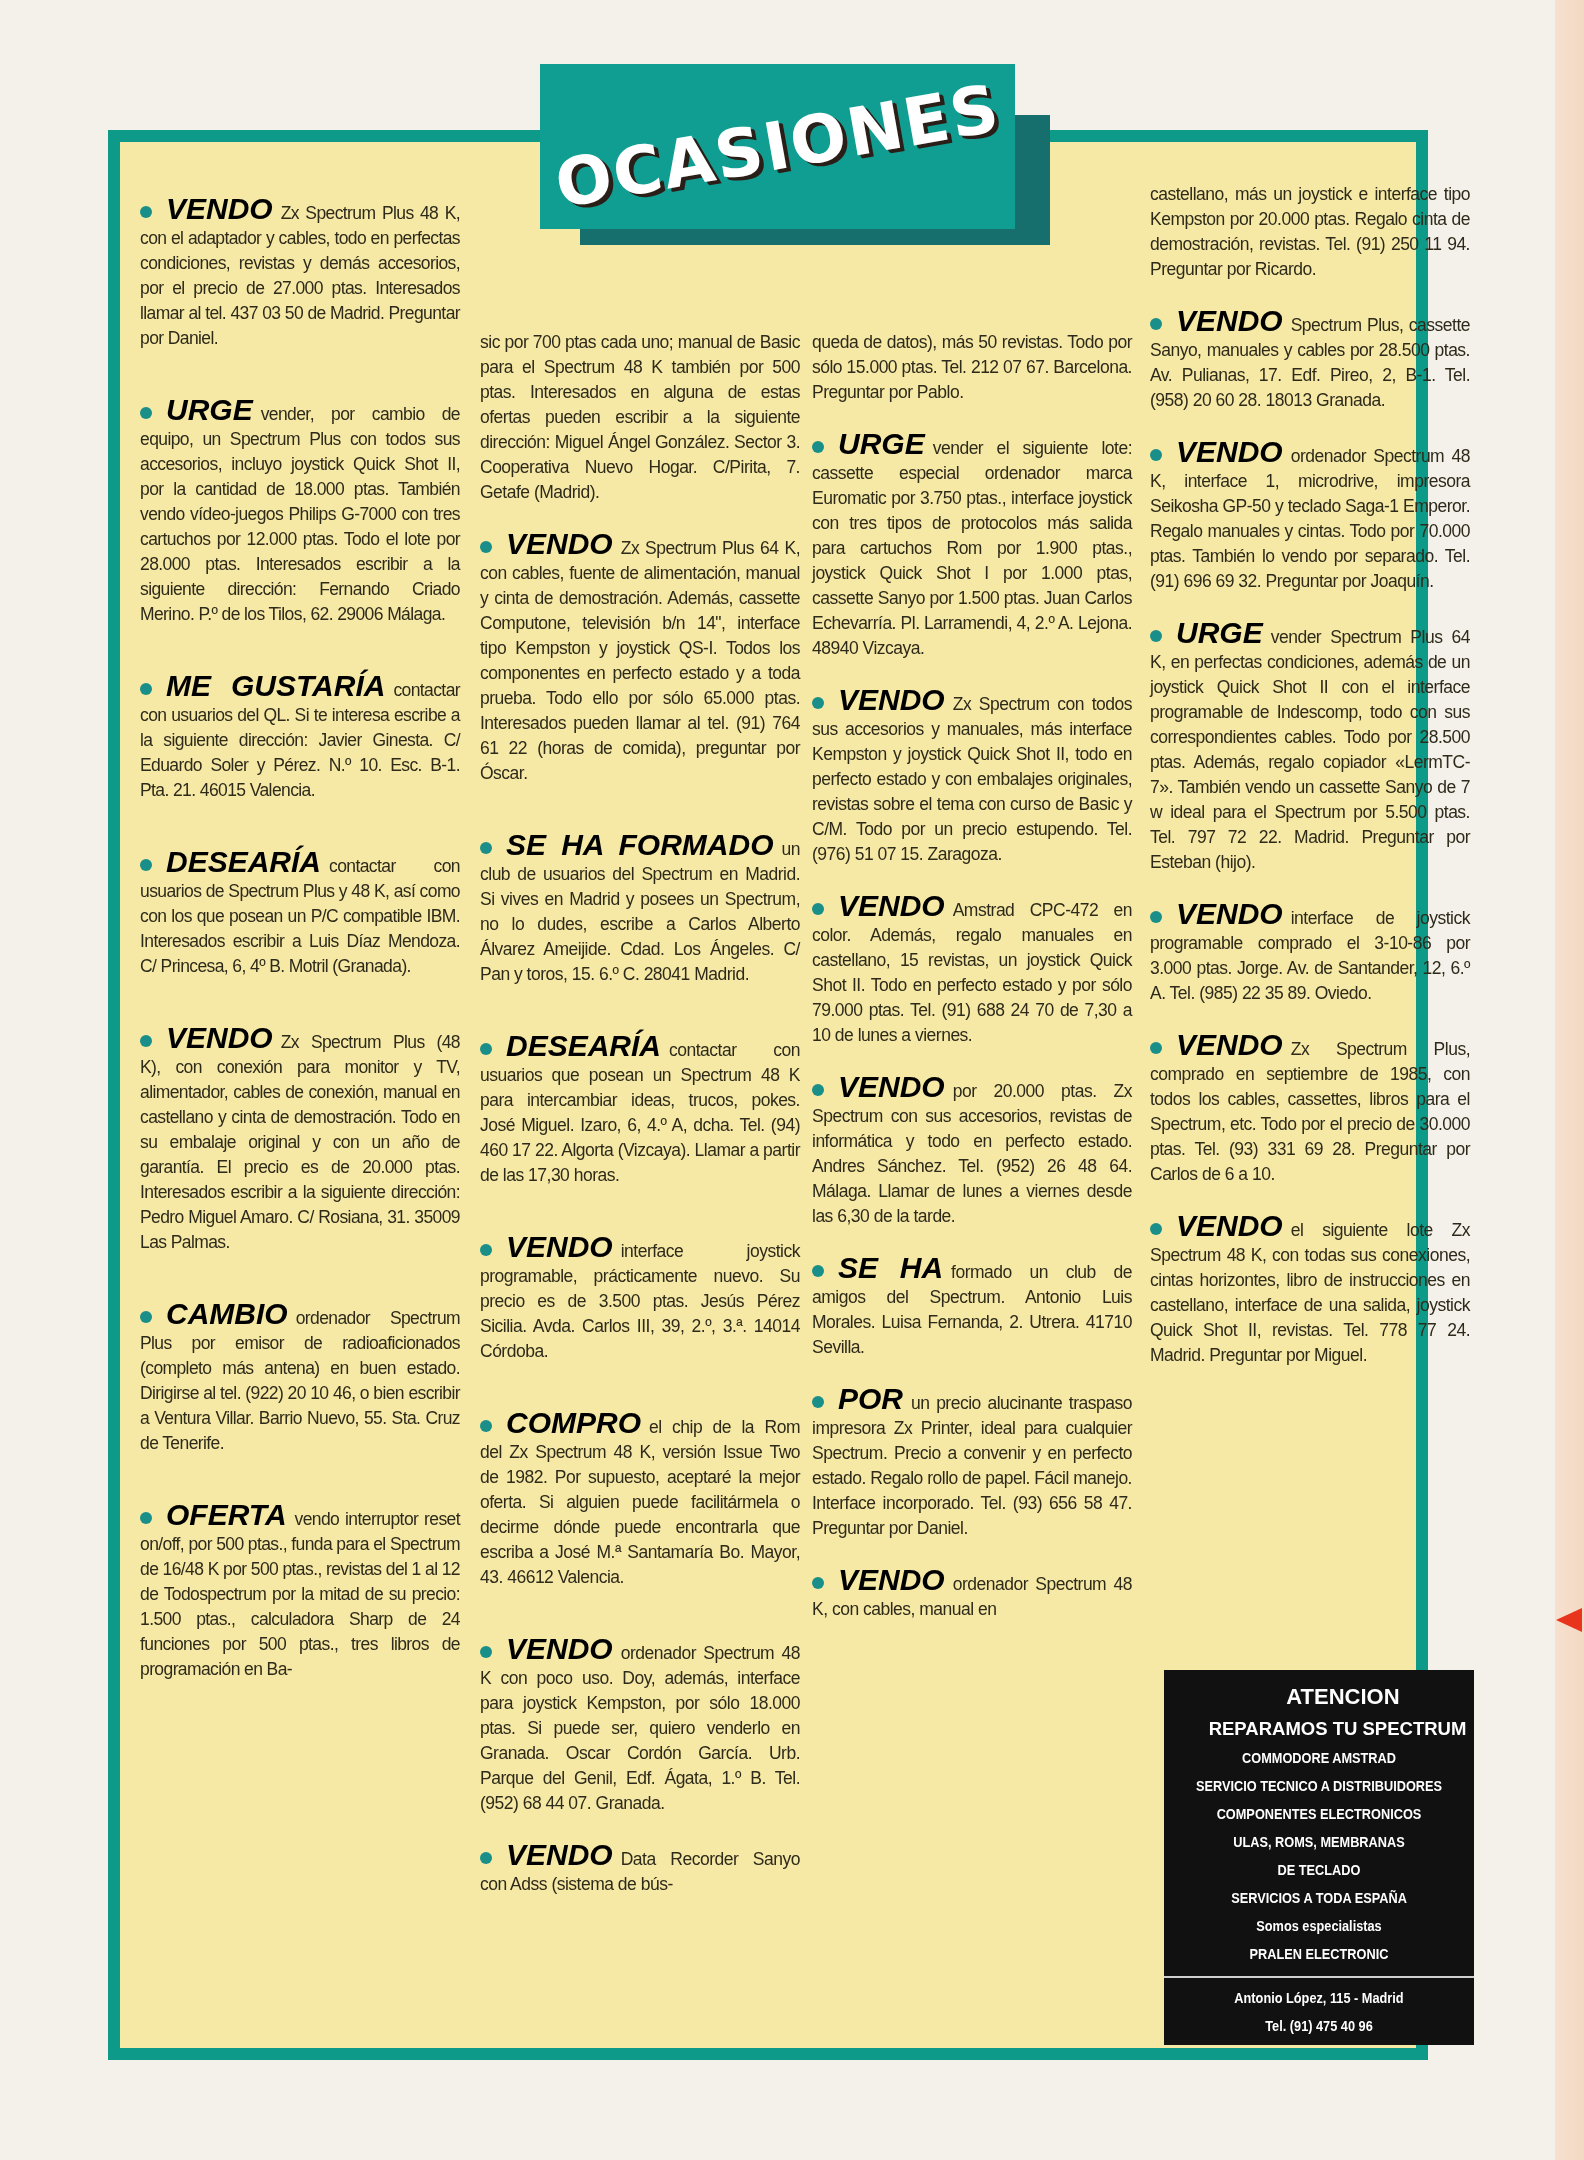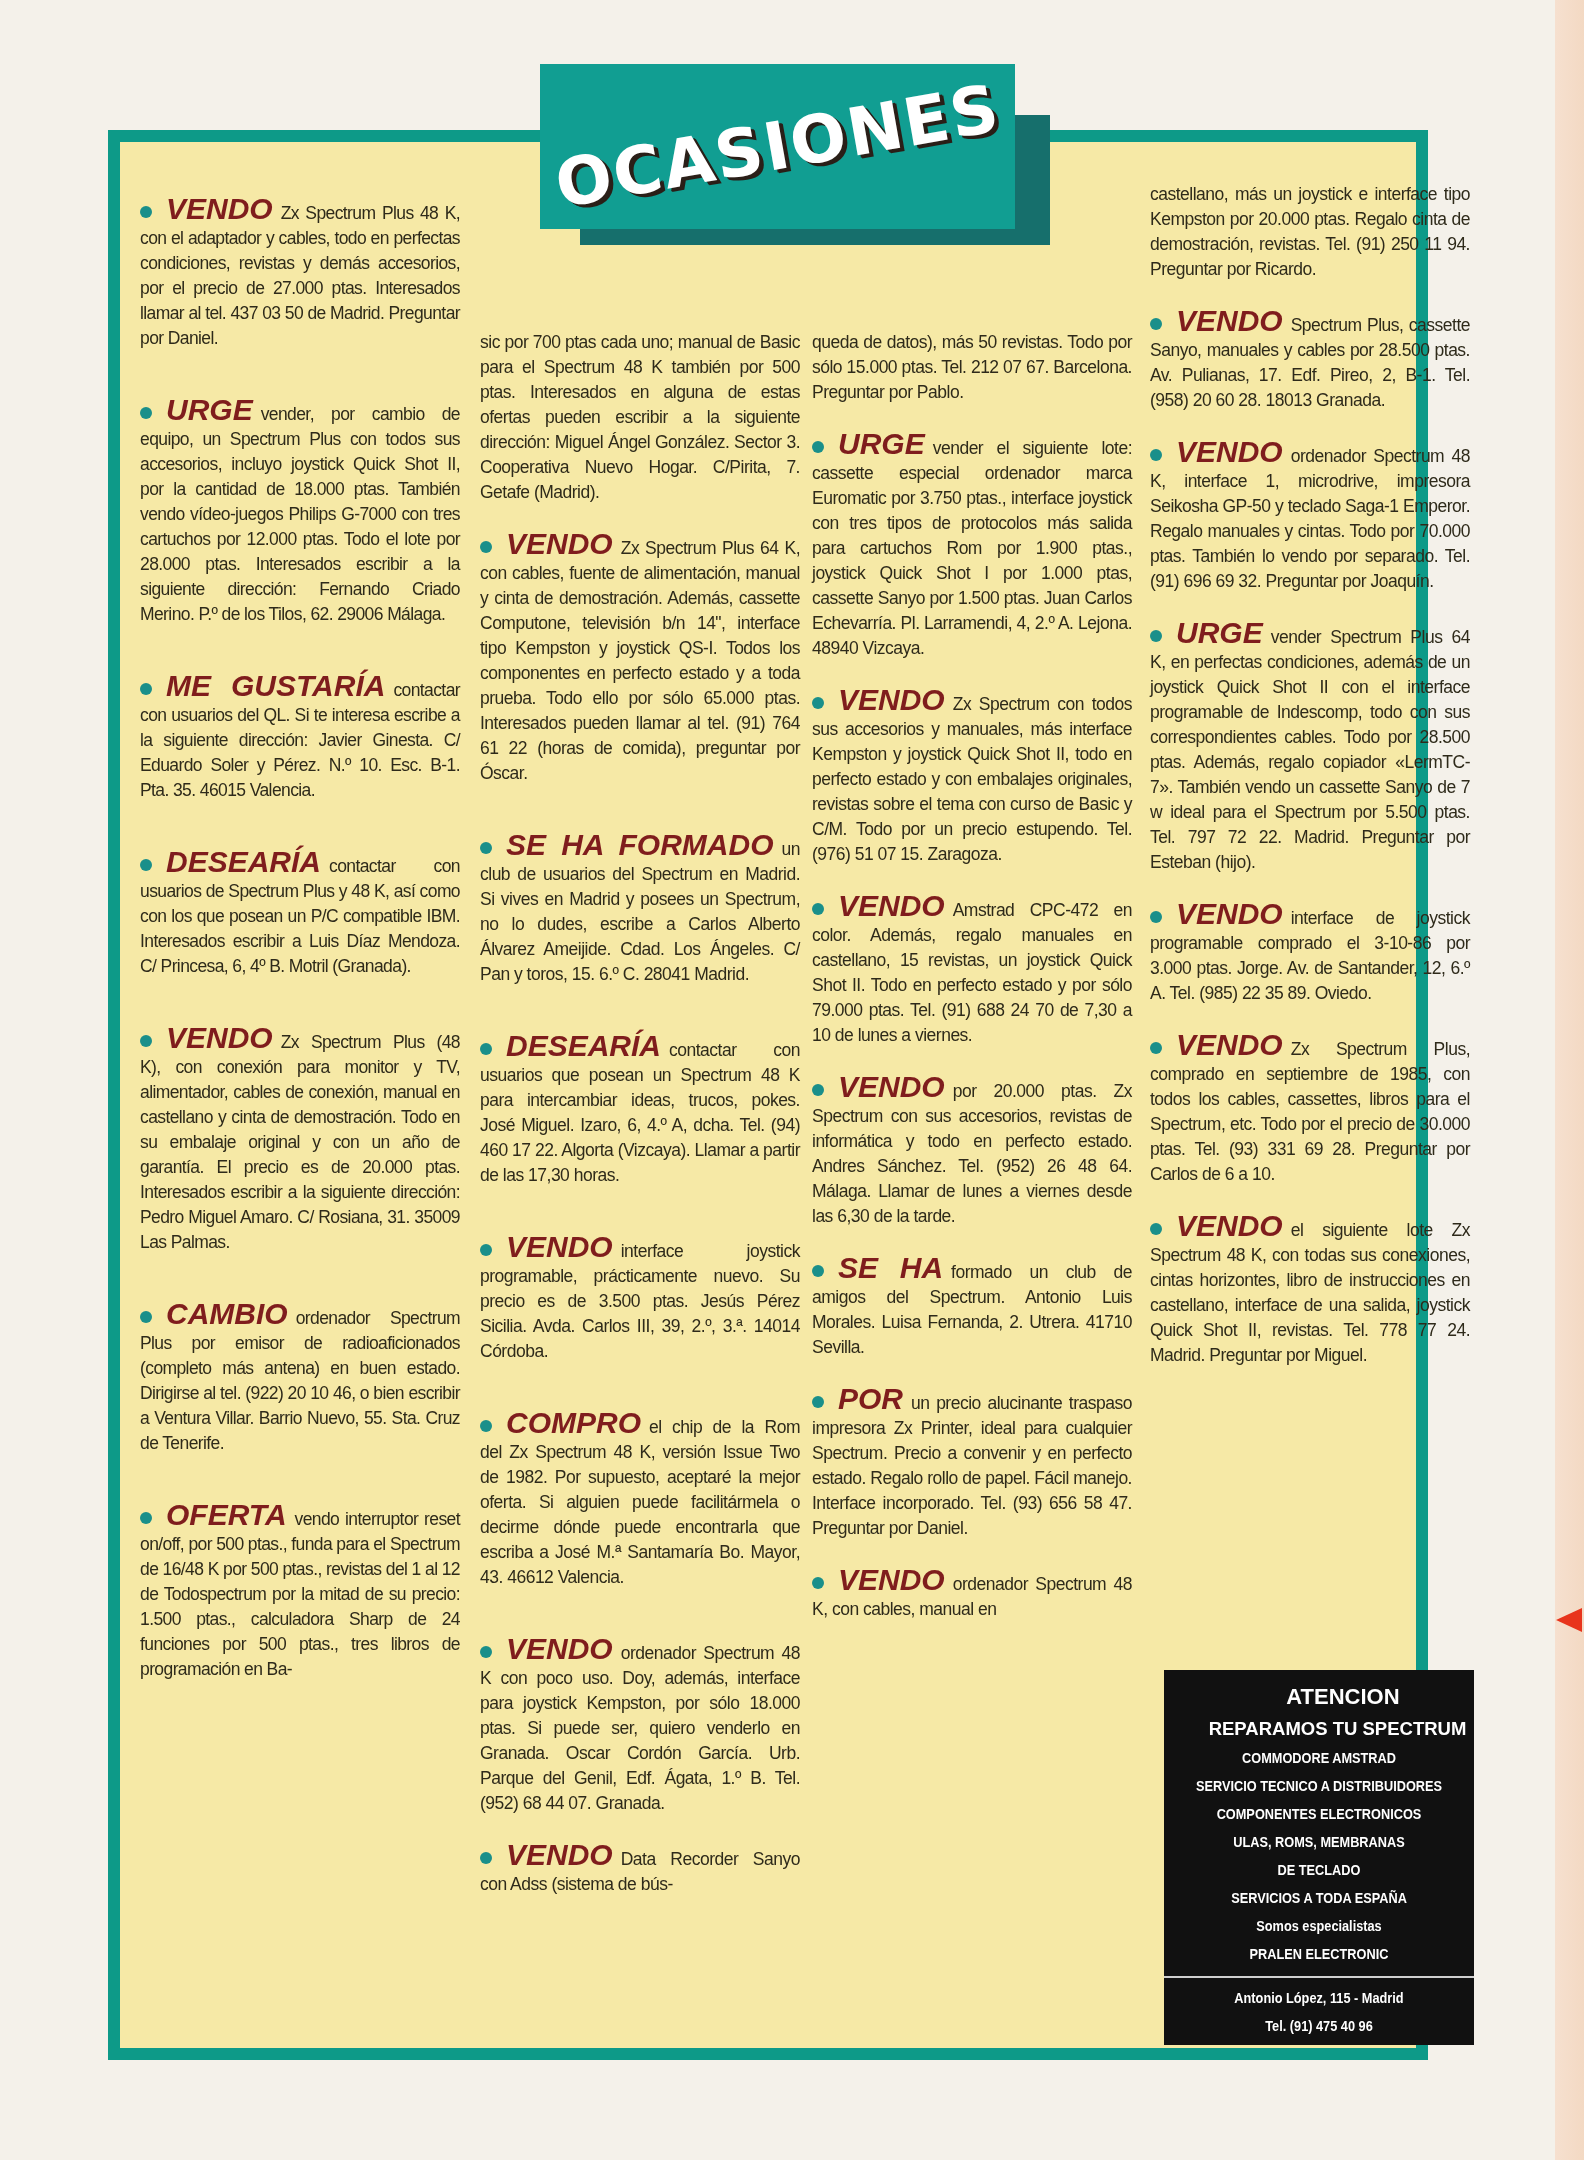--- a/index.html
+++ b/index.html
@@ -13,21 +13,21 @@
   .banner-title{font-family:"DejaVu Sans",sans-serif;font-weight:bold;font-size:66px;color:#fff;letter-spacing:2px;transform:rotate(-10deg);text-shadow:3px 3px 0 #2a1f18,4px 4px 0 #2a1f18;}
   .col{position:absolute;width:320px;color:#2e2a1a;font-size:17.5px;line-height:25px;text-align:justify;}
   .col-1{left:140px;top:196px;font-family:"Liberation Sans Narrow","Liberation Sans",sans-serif;letter-spacing:-0.6px;}
   .col-2{left:480px;top:330px;}
   .col-3{left:812px;top:330px;}
   .col-4{left:1150px;top:182px;}
   .col-2,.col-3,.col-4{letter-spacing:-0.5px;}
   .ad{margin:0 0 26px 0;}
   .ad.spaced{margin-bottom:46px;}
   .bullet{display:inline-block;width:12px;height:12px;border-radius:50%;background:#1a8f8a;margin-right:14px;vertical-align:middle;position:relative;top:-2px;}
-  .kw{font-style:italic;font-weight:bold;color:#7f1d1d;font-size:30px;letter-spacing:0;margin-right:8px;}
+  .kw{font-style:italic;font-weight:bold;color:#000000;font-size:30px;letter-spacing:0;margin-right:8px;}
   .continuation{margin:0 0 26px 0;}
   .ad-box{position:absolute;left:1164px;top:1670px;width:310px;height:375px;background:#111;color:#fff;font-family:"Liberation Sans",sans-serif;text-align:center;font-weight:bold;}
   .ad-box .l{font-size:15px;line-height:28px;transform:scaleX(0.85);}
   .ad-box .h1{font-size:22px;line-height:34px;margin-top:10px;padding-left:48px;}
   .ad-box .h2{font-size:18.5px;line-height:30px;padding-left:37px;}
   .ad-box .div{height:2px;background:#cfcfcf;margin:8px 0 6px 0;}
 </style>
 </head>
 <body>
 
@@ -38,21 +38,21 @@
 <div class="panel"></div>
 
 <div class="banner-shadow"></div>
 <div class="banner">
   <span class="banner-title">OCASIONES</span>
 </div>
 
 <div class="col col-1">
   <p class="ad spaced"><span class="bullet"></span><span class="kw">VENDO</span><span>Zx Spectrum Plus 48 K, con el adaptador y cables, todo en perfectas condiciones, revistas y demás accesorios, por el precio de 27.000 ptas. Interesados llamar al tel. 437 03 50 de Madrid. Preguntar por Daniel.</span></p>
   <p class="ad spaced"><span class="bullet"></span><span class="kw">URGE</span><span>vender, por cambio de equipo, un Spectrum Plus con todos sus accesorios, incluyo joystick Quick Shot II, por la cantidad de 18.000 ptas. También vendo vídeo-juegos Philips G-7000 con tres cartuchos por 12.000 ptas. Todo el lote por 28.000 ptas. Interesados escribir a la siguiente dirección: Fernando Criado Merino. P.º de los Tilos, 62. 29006 Málaga.</span></p>
-  <p class="ad spaced"><span class="bullet"></span><span class="kw">ME GUSTARÍA</span><span>contactar con usuarios del QL. Si te interesa escribe a la siguiente dirección: Javier Ginesta. C/ Eduardo Soler y Pérez. N.º 10. Esc. B-1. Pta. 35. 46015 Valencia.</span></p>
+  <p class="ad spaced"><span class="bullet"></span><span class="kw">ME GUSTARÍA</span><span>contactar con usuarios del QL. Si te interesa escribe a la siguiente dirección: Javier Ginesta. C/ Eduardo Soler y Pérez. N.º 10. Esc. B-1. Pta. 21. 46015 Valencia.</span></p>
   <p class="ad spaced"><span class="bullet"></span><span class="kw">DESEARÍA</span><span>contactar con usuarios de Spectrum Plus y 48 K, así como con los que posean un P/C compatible IBM. Interesados escribir a Luis Díaz Mendoza. C/ Princesa, 6, 4º B. Motril (Granada).</span></p>
   <p class="ad spaced"><span class="bullet"></span><span class="kw">VENDO</span><span>Zx Spectrum Plus (48 K), con conexión para monitor y TV, alimentador, cables de conexión, manual en castellano y cinta de demostración. Todo en su embalaje original y con un año de garantía. El precio es de 20.000 ptas. Interesados escribir a la siguiente dirección: Pedro Miguel Amaro. C/ Rosiana, 31. 35009 Las Palmas.</span></p>
   <p class="ad spaced"><span class="bullet"></span><span class="kw">CAMBIO</span><span>ordenador Spectrum Plus por emisor de radioaficionados (completo más antena) en buen estado. Dirigirse al tel. (922) 20 10 46, o bien escribir a Ventura Villar. Barrio Nuevo, 55. Sta. Cruz de Tenerife.</span></p>
   <p class="ad"><span class="bullet"></span><span class="kw">OFERTA</span><span>vendo interruptor reset on/off, por 500 ptas., funda para el Spectrum de 16/48 K por 500 ptas., revistas del 1 al 12 de Todospectrum por la mitad de su precio: 1.500 ptas., calculadora Sharp de 24 funciones por 500 ptas., tres libros de programación en Ba-</span></p>
 </div>
 
 <div class="col col-2">
   <p class="continuation">sic por 700 ptas cada uno; manual de Basic para el Spectrum 48 K también por 500 ptas. Interesados en alguna de estas ofertas pueden escribir a la siguiente dirección: Miguel Ángel González. Sector 3. Cooperativa Nuevo Hogar. C/Pirita, 7. Getafe (Madrid).</p>
   <p class="ad spaced"><span class="bullet"></span><span class="kw">VENDO</span><span>Zx Spectrum Plus 64 K, con cables, fuente de alimentación, manual y cinta de demostración. Además, cassette Computone, televisión b/n 14", interface tipo Kempston y joystick QS-I. Todos los componentes en perfecto estado y a toda prueba. Todo ello por sólo 65.000 ptas. Interesados pueden llamar al tel. (91) 764 61 22 (horas de comida), preguntar por Óscar.</span></p>
   <p class="ad spaced"><span class="bullet"></span><span class="kw">SE HA FORMADO</span><span>un club de usuarios del Spectrum en Madrid. Si vives en Madrid y posees un Spectrum, no lo dudes, escribe a Carlos Alberto Álvarez Ameijide. Cdad. Los Ángeles. C/ Pan y toros, 15. 6.º C. 28041 Madrid.</span></p>

